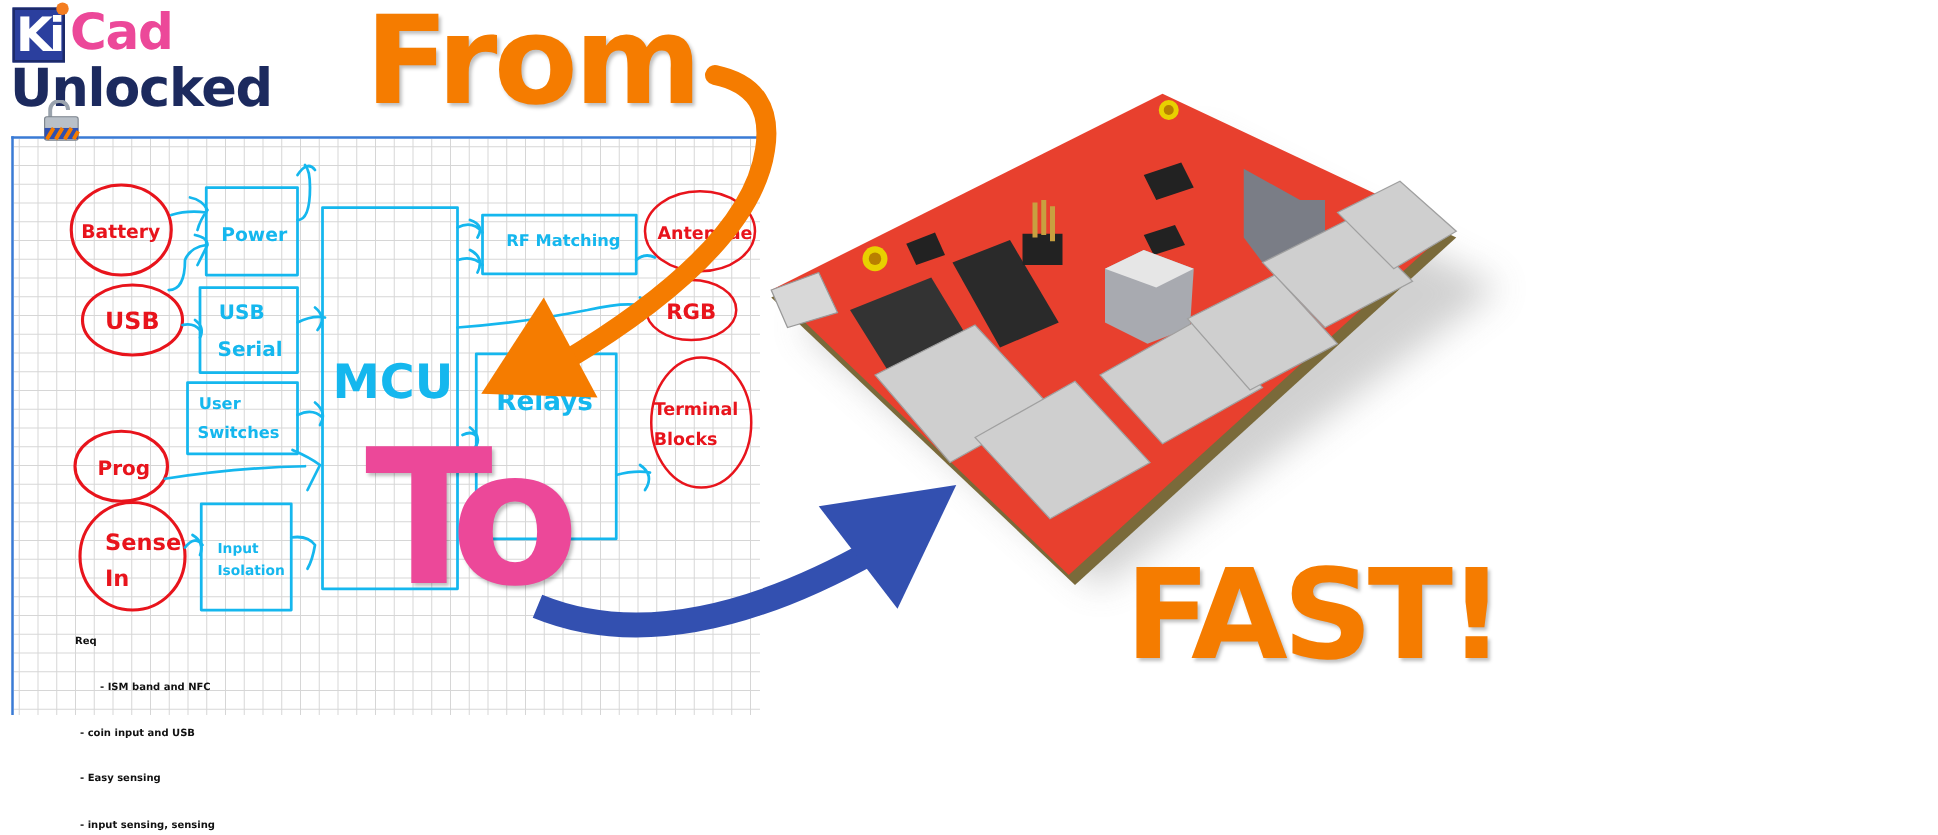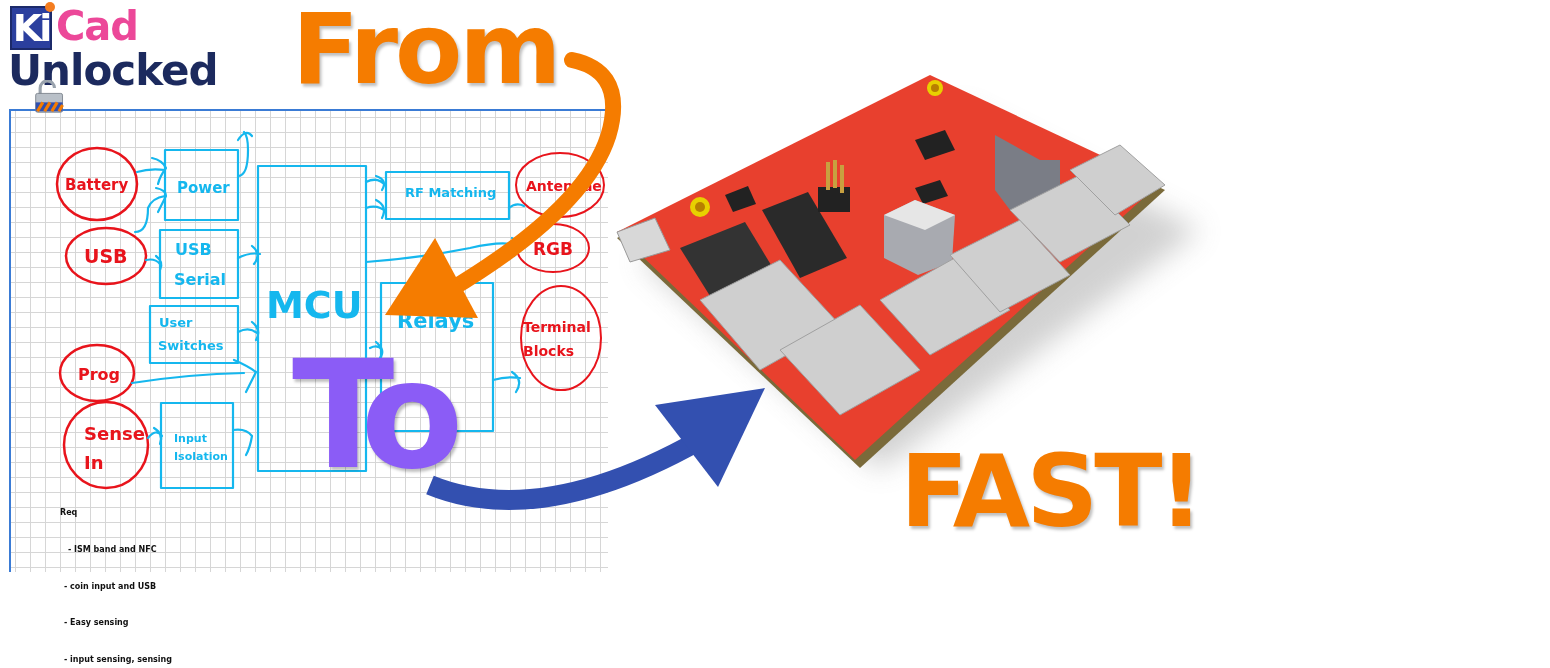--- a/index.html
+++ b/index.html
@@ -13,21 +13,21 @@
       linear-gradient(to bottom,#d6d6d6 1px,transparent 1px);
     background-size:15px 15px;background-position:4px 6px;}
   .logo-ki{left:10px;top:6px;width:42px;height:44px;background:#2b3f9e;border:2px solid #1c2a6a;box-sizing:border-box;
     color:#fff;font:bold 38px "DejaVu Sans",sans-serif;line-height:40px;text-align:center;letter-spacing:-3px;}
   .logo-dot{left:45px;top:2px;width:10px;height:10px;border-radius:50%;background:#f47d20;}
   .logo-cad{left:56px;top:2px;color:#ec4899;font:bold 40px "DejaVu Sans",sans-serif;line-height:48px;letter-spacing:-1px;}
   .logo-unl{left:8px;top:46px;color:#1c2a5e;font:bold 42px "DejaVu Sans",sans-serif;line-height:50px;letter-spacing:-1px;}
   .lock{left:34px;top:82px;width:32px;height:34px;}
   .req{left:60px;top:483px;font:bold 8px "DejaVu Sans",sans-serif;color:#111;line-height:12.2px;white-space:pre;}
   .big-from{left:292px;top:-8px;color:#f57c00;font:bold 98px "DejaVu Sans",sans-serif;letter-spacing:-3px;text-shadow:2px 3px 3px rgba(0,0,0,0.25);}
-  .big-to{left:292px;top:340px;color:#8b5cf6;font:bold 150px "DejaVu Sans",sans-serif;letter-spacing:-14px;line-height:150px;text-shadow:2px 3px 3px rgba(0,0,0,0.25);}
+  .big-to{left:292px;top:340px;color:#ec4899;font:bold 150px "DejaVu Sans",sans-serif;letter-spacing:-14px;line-height:150px;text-shadow:2px 3px 3px rgba(0,0,0,0.25);}
   .big-fast{left:900px;top:420px;color:#f57c00;font:bold 100px "DejaVu Sans",sans-serif;letter-spacing:-4px;line-height:120px;text-shadow:2px 3px 3px rgba(0,0,0,0.25);margin-top:12px;}
   svg{position:absolute;left:0;top:0;}
 </style>
 </head>
 <body>
 
 <div class="abs logo-ki">Ki</div>
 <div class="abs logo-dot"></div>
 <div class="abs logo-cad">Cad</div>
 <div class="abs logo-unl">Unlocked</div>
@@ -96,21 +96,21 @@
   <text x="158" y="350" fill="#15b7ee" font-family="DejaVu Sans, sans-serif" font-weight="bold" font-size="13">Switches</text>
   <text x="174" y="442" fill="#15b7ee" font-family="DejaVu Sans, sans-serif" font-weight="bold" font-size="11">Input</text>
   <text x="174" y="460" fill="#15b7ee" font-family="DejaVu Sans, sans-serif" font-weight="bold" font-size="11">Isolation</text>
   <text x="266" y="318" fill="#15b7ee" font-family="DejaVu Sans, sans-serif" font-weight="bold" font-size="38">MCU</text>
   <text x="405" y="197" fill="#15b7ee" font-family="DejaVu Sans, sans-serif" font-weight="bold" font-size="13">RF Matching</text>
   <text x="397" y="328" fill="#15b7ee" font-family="DejaVu Sans, sans-serif" font-weight="bold" font-size="21">Relays</text>
 </svg>
 
 <div class="abs req">
   <div>Req</div>
-  <div style="padding-left:8px">- ISM band and NFC</div>
+  <div style="padding-left:20px">- ISM band and NFC</div>
   <div style="padding-left:4px">- coin input and USB</div>
   <div style="padding-left:4px">- Easy sensing</div>
   <div style="padding-left:4px">- input sensing, sensing</div>
   
 </div>
 
 <svg width="1550" height="668">
   <defs>
     <filter id="blur" x="-20%" y="-20%" width="140%" height="140%">
         <feGaussianBlur stdDeviation="14"></feGaussianBlur>

